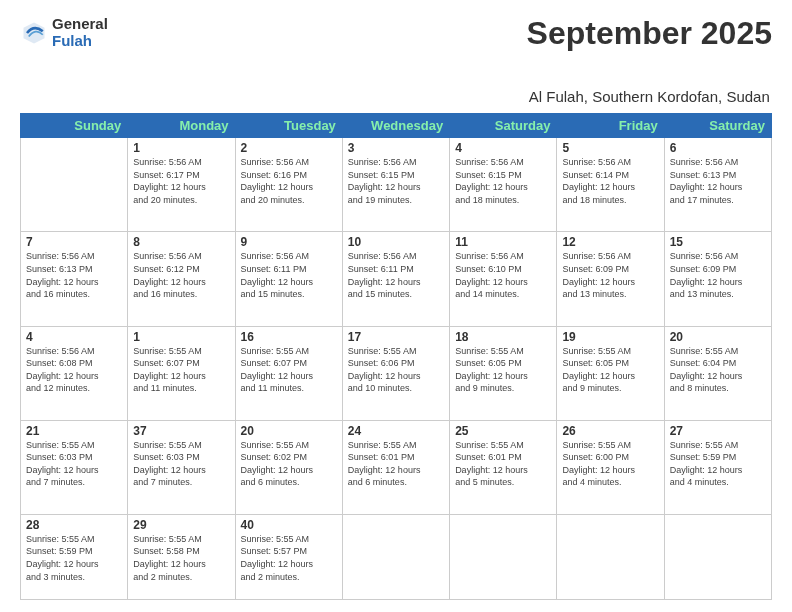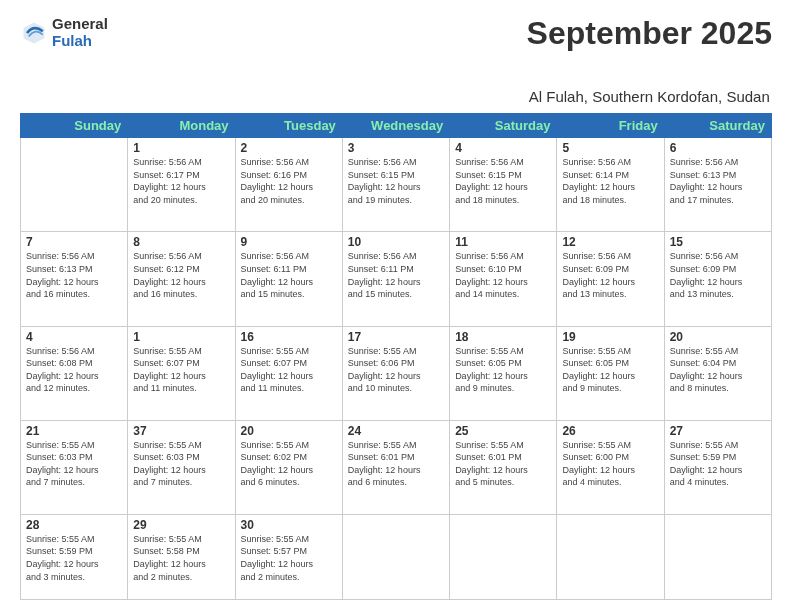--- a/index.html
+++ b/index.html
@@ -348,21 +348,21 @@
 and 3 minutes.</div>
           </td>
           <td>
             <span class="day-num">29</span>
             <div class="day-info" style="white-space: pre-line;">Sunrise: 5:55 AM
 Sunset: 5:58 PM
 Daylight: 12 hours
 and 2 minutes.</div>
           </td>
           <td>
-            <span class="day-num">30</span>
+            <span class="day-num">40</span>
             <div class="day-info" style="white-space: pre-line;">Sunrise: 5:55 AM
 Sunset: 5:57 PM
 Daylight: 12 hours
 and 2 minutes.</div>
           </td>
           <td class="empty-cell"></td>
           <td class="empty-cell"></td>
           <td class="empty-cell"></td>
           <td class="empty-cell"></td>
         </tr>

